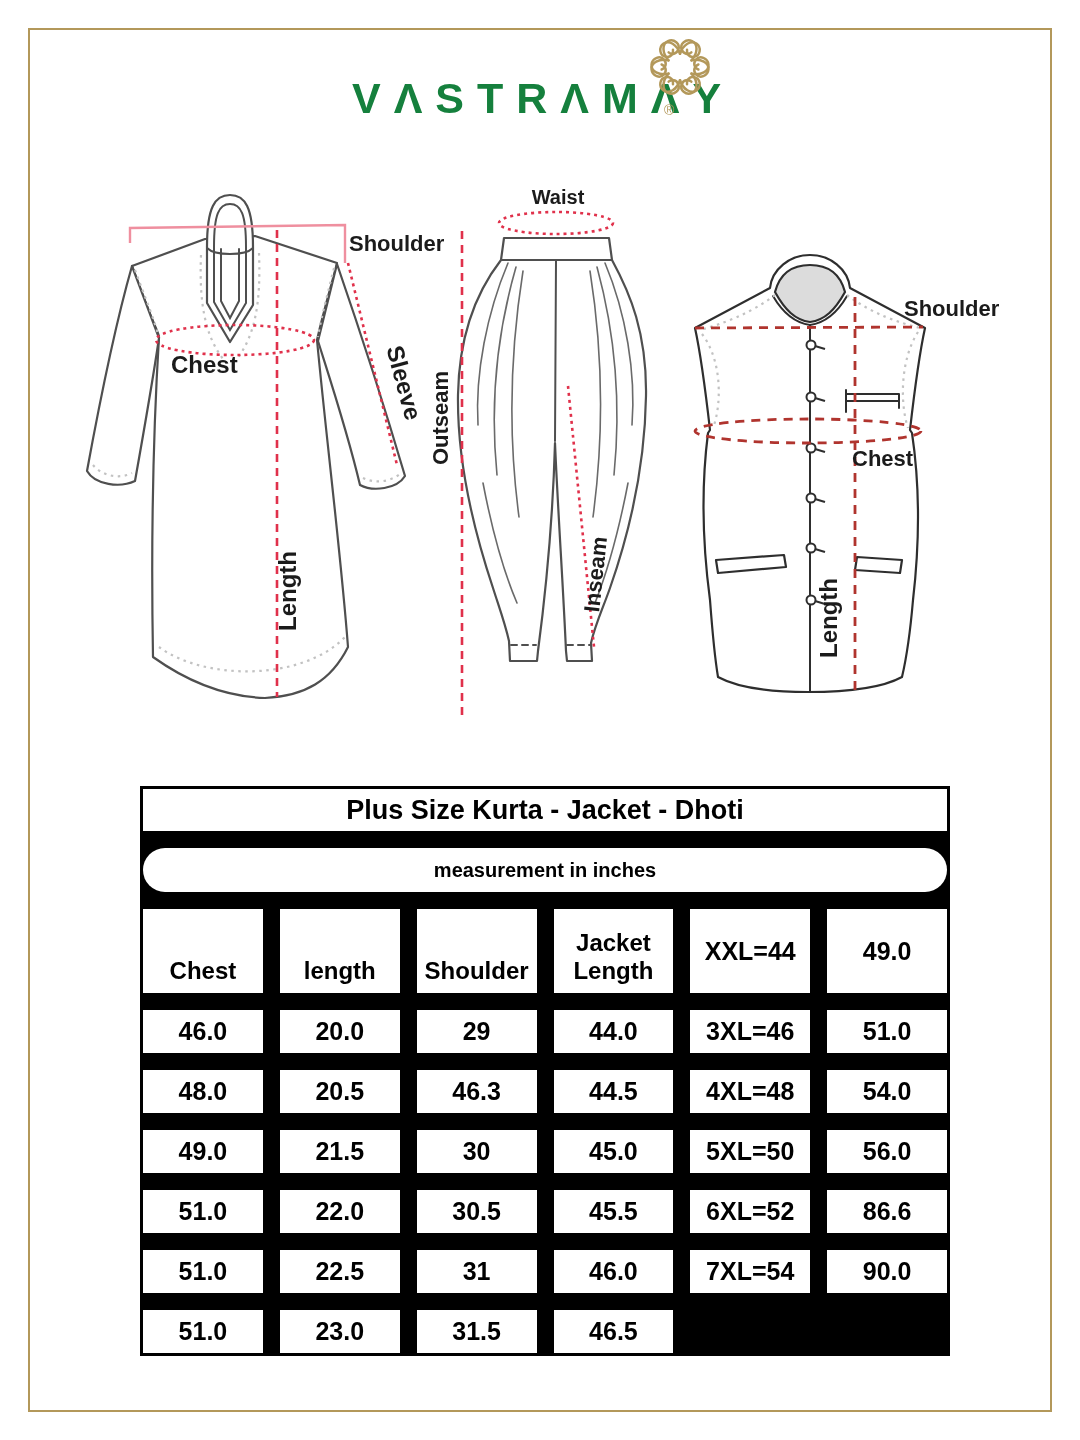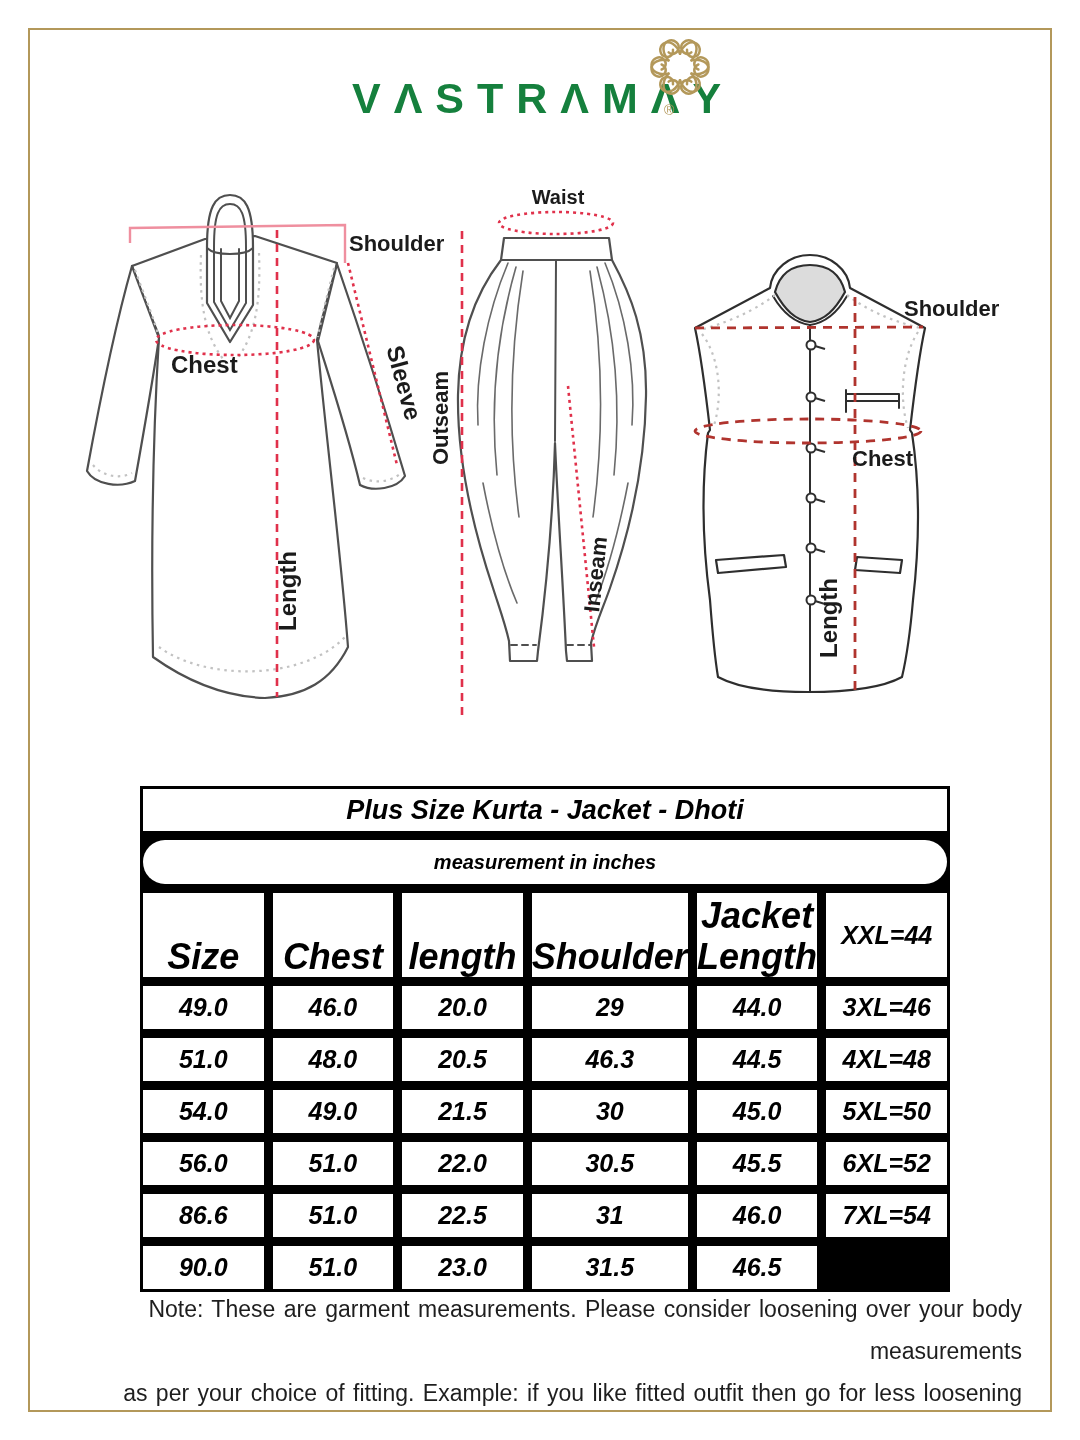--- a/index.html
+++ b/index.html
@@ -20,28 +20,28 @@
   .thin{fill:none;stroke:#6a6a6a;stroke-width:1.6;stroke-linecap:round;}
   .seam{fill:none;stroke:#c2c2c2;stroke-width:2.2;stroke-dasharray:2.5 4.5;}
   .reddash{fill:none;stroke:#e0314b;stroke-width:2.6;stroke-dasharray:8 6;}
   .reddot{fill:none;stroke:#e0314b;stroke-width:2.6;stroke-dasharray:3 4;}
   .pinkline{fill:none;stroke:#ef8f9f;stroke-width:2.4;}
   .jred{fill:none;stroke:#b0342e;stroke-width:2.8;stroke-dasharray:9 7;}
   
   .size-table{position:absolute;left:140px;top:786px;width:804px;
         border:3px solid #000;background:#000;display:grid;
         grid-template-columns:repeat(6,1fr);
-        grid-template-rows:42px 44px 84px repeat(6,43px);gap:9px;font-style:italic;}
+        grid-template-rows:42px 44px 84px repeat(6,43px);gap:17px;}
   .size-table>div{background:#fff;color:#000;}
   .t-title{grid-column:1/-1;display:flex;align-items:center;justify-content:center;
         font-size:27px;font-weight:bold;}
   .t-sub{grid-column:1/-1;display:flex;align-items:center;justify-content:center;
         font-size:20px;font-weight:bold;border-radius:22px;}
   .th{display:flex;align-items:flex-end;justify-content:center;text-align:center;
-        font-size:36px;font-weight:bold;line-height:1.14;padding-bottom:0;}
+        font-size:24px;font-weight:bold;line-height:1.14;padding-bottom:9px;}
   .td{display:flex;align-items:center;justify-content:center;
         font-size:25px;font-weight:bold;}
   
   .note{position:absolute;left:40px;right:58px;top:1288px;text-align:right;
         font-size:23px;line-height:42px;color:#1e1e1e;word-spacing:2px;}
 </style>
 </head>
 <body>
 
 <div class="page">
@@ -181,21 +181,20 @@
 
     <text x="224" y="76" font-size="22">Shoulder</text>
     <text x="172" y="226" font-size="22">Chest</text>
     <text x="157" y="378" font-size="24" text-anchor="middle" transform="rotate(-90 157 378)">Length</text>
   </svg>
 
   <div class="size-table">
     <div class="t-title">Plus Size Kurta - Jacket - Dhoti</div>
     <div class="t-sub">measurement in inches</div>
 
-    <div class="th">Size</div>
     <div class="th">Chest</div>
     <div class="th">length</div>
     <div class="th">Shoulder</div>
     <div class="th">Jacket Length</div>
 
     <div class="td">XXL=44</div>
     <div class="td">49.0</div>
     <div class="td">46.0</div>
     <div class="td">20.0</div>
     <div class="td">29</div>
@@ -230,17 +229,13 @@
     <div class="td">46.0</div>
 
     <div class="td">7XL=54</div>
     <div class="td">90.0</div>
     <div class="td">51.0</div>
     <div class="td">23.0</div>
     <div class="td">31.5</div>
     <div class="td">46.5</div>
   </div>
 
-  <div class="note">
-    <div>Note: These are garment measurements. Please consider loosening over your body measurements</div>
-    <div>as per your choice of fitting. Example: if you like fitted outfit then go for less loosening</div>
-  </div>
 </div>
 
 </body></html>

